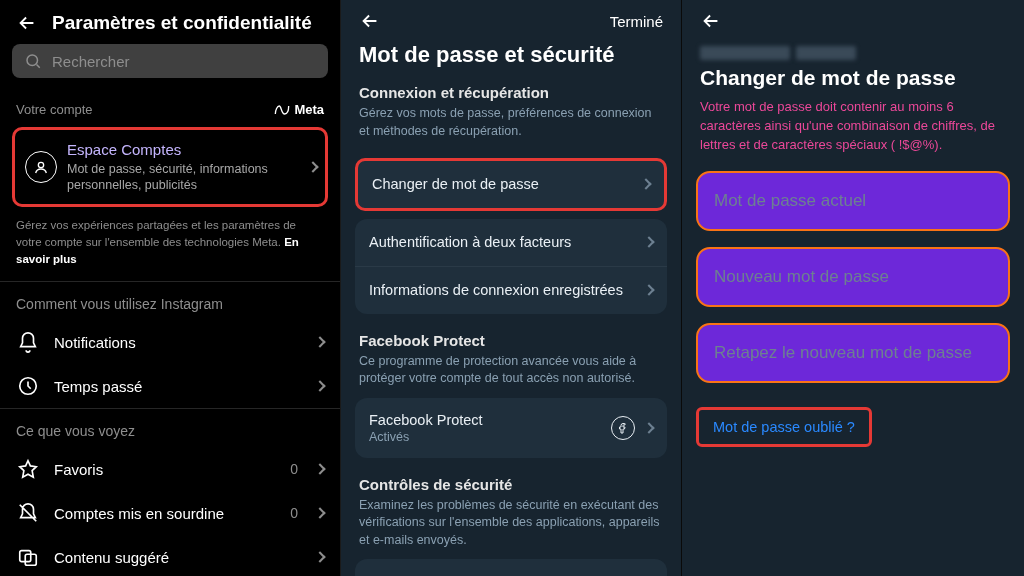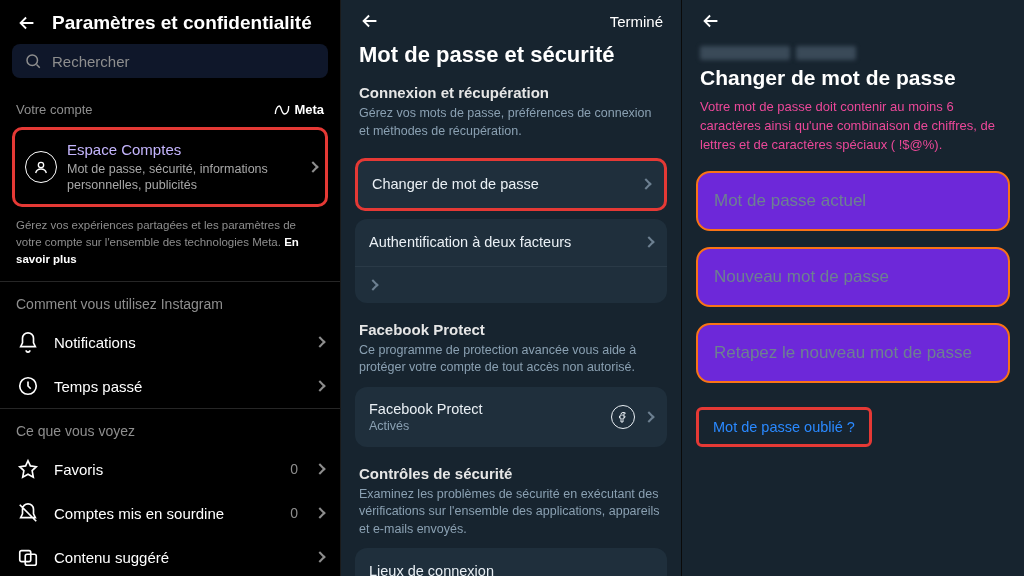--- a/index.html
+++ b/index.html
@@ -16,21 +16,21 @@
   .panel1 { width: 341px; background: #000; border-right: 1px solid #1a1a1a; }
   .panel2 { width: 341px; background: #17242f; border-right: 1px solid #0a0a0a; }
   .panel3 { width: 342px; background: #17242f; }
 
   
   .p1-header { display: flex; align-items: center; gap: 14px; padding: 12px 16px 10px; }
   .p1-title { font-size: 19px; font-weight: 700; color: #fff; }
   .back-arrow { width: 22px; height: 22px; display:flex; align-items:center; justify-content:center; cursor:pointer; }
   .back-arrow svg { stroke:#fff; }
   .search-wrap { padding: 0 12px 14px; }
-  .search-box { background: #0f172a; border-radius: 8px; display: flex; align-items: center; padding: 8px 12px; gap: 10px; }
+  .search-box { background: #404040; border-radius: 8px; display: flex; align-items: center; padding: 8px 12px; gap: 10px; }
   .search-box svg { stroke:#8e8e8e; }
   .search-ph { color:#8e8e8e; font-size: 15px; }
   .section-row { display: flex; align-items:center; justify-content: space-between; padding: 10px 16px 6px; color:#8e8e8e; font-size: 13px; }
   .meta-logo { display:flex; align-items:center; gap:4px; color:#fff; font-size:13px; font-weight:600; }
   .espace-card {
     margin: 4px 12px 10px; border: 3px solid #e53935; border-radius: 10px;
     padding: 10px 8px 10px 10px; display:flex; align-items:center; gap:10px; cursor:pointer;
   }
   .icon-circle { width:32px; height:32px; border:1.5px solid #fff; border-radius:50%; display:flex; align-items:center; justify-content:center; flex-shrink:0; }
   .espace-text { flex:1; }
@@ -198,20 +198,21 @@
   <div class="card-item highlight">
     <span class="txt">Changer de mot de passe</span>
     <div class="chevron-r light"></div>
   </div>
   <div class="card-list" style="margin-top:8px;">
     <div class="card-item">
       <span class="txt">Authentification à deux facteurs</span>
       <div class="chevron-r light"></div>
     </div>
     <div class="card-item">
+      <span class="txt">Informations de connexion enregistrées</span>
       <div class="chevron-r light"></div>
     </div>
   </div>
 
   <div class="p2-sect-title">Facebook Protect</div>
   <div class="p2-sect-desc">Ce programme de protection avancée vous aide à protéger votre compte de tout accès non autorisé.</div>
   <div class="card-list">
     <div class="card-item fb-protect-row">
       <div class="fb-protect-left">
         <div class="ttl">Facebook Protect</div>

